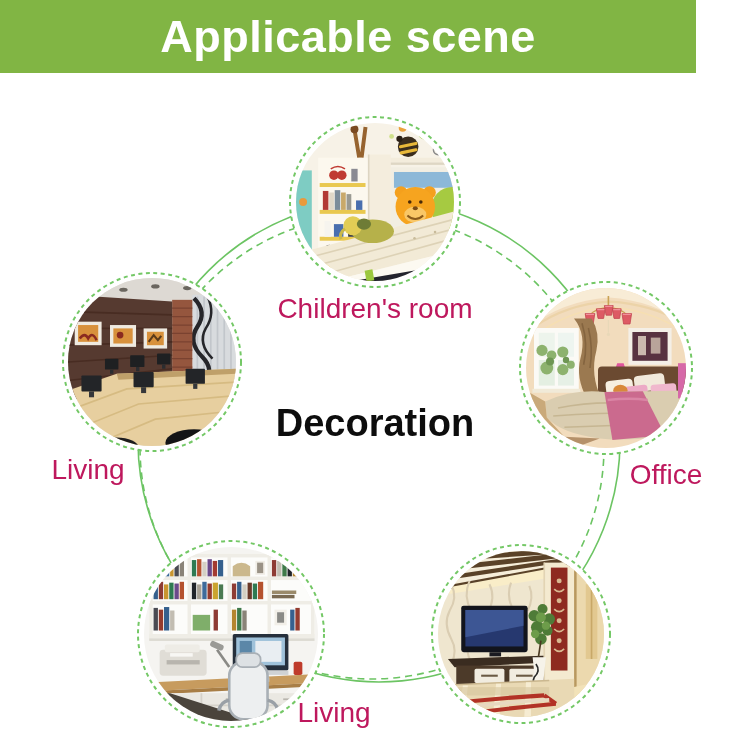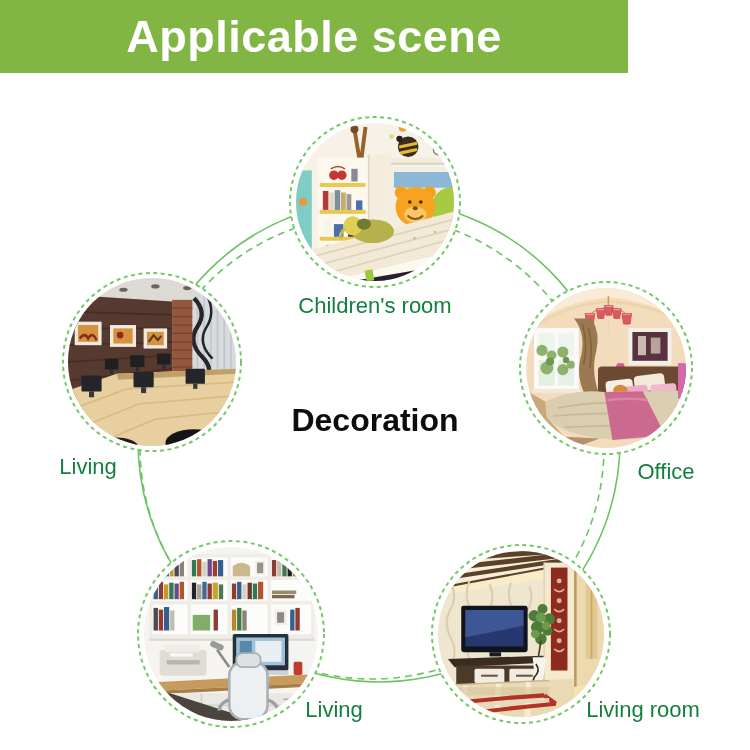--- a/index.html
+++ b/index.html
@@ -1,36 +1,36 @@
 <!DOCTYPE html>
 <html><head>
 <meta charset="utf-8">
 <style>
   html,body{margin:0;padding:0;background:#fff;}
   .stage{
     position:relative;width:750px;height:750px;background:#ffffff;overflow:hidden;
     font-family:"Liberation Sans",sans-serif;
   }
   .banner{
-    position:absolute;left:0;top:0;width:628px;height:73px;background:#81B544;
+    position:absolute;left:0;top:0;width:696px;height:73px;background:#81B544;
     display:flex;align-items:center;justify-content:center;
   }
   .banner h1{
     margin:0;color:#ffffff;font-size:45px;font-weight:bold;letter-spacing:0.5px;
   }
   .connector{position:absolute;left:0;top:0;}
   .photo{position:absolute;line-height:0;}
   .photo svg{display:block;}
   .node-label{
     position:absolute;transform:translateX(-50%);white-space:nowrap;
-    color:#15803d;font-size:22px;
+    color:#be185d;font-size:28px;
   }
   .center-word{
     position:absolute;left:375px;top:402px;transform:translateX(-50%);
-    color:#0d0d0d;font-size:32px;font-weight:bold;white-space:nowrap;
+    color:#0d0d0d;font-size:38px;font-weight:bold;white-space:nowrap;
   }
 </style>
 </head>
 <body>
 
 <div class="stage">
 
   <header class="banner">
     <h1>Applicable scene</h1>
   </header>
@@ -490,15 +490,14 @@
       </g>
     </svg>
   </div>
 
   <div class="center-word">Decoration</div>
 
   <div class="node-label" style="left:375px;top:293px;">Children's room</div>
   <div class="node-label" style="left:88px;top:454px;">Living</div>
   <div class="node-label" style="left:666px;top:459px;">Office</div>
   <div class="node-label" style="left:334px;top:697px;">Living</div>
-  <div class="node-label" style="left:643px;top:697px;">Living room</div>
 
 </div>
 
 </body></html>

